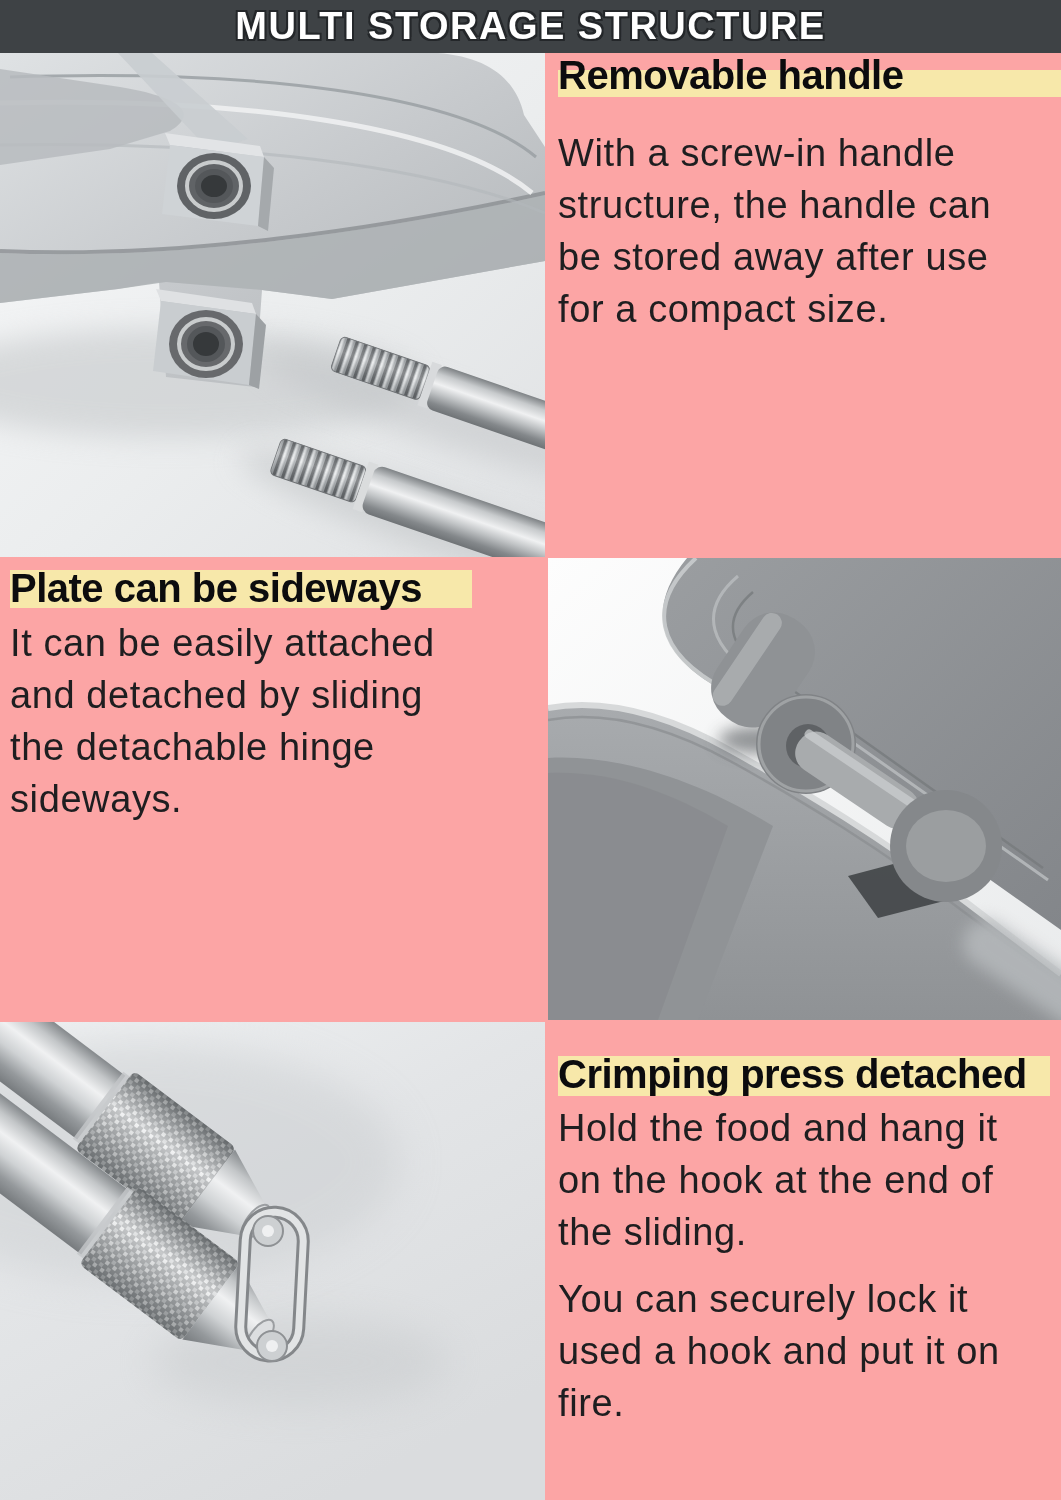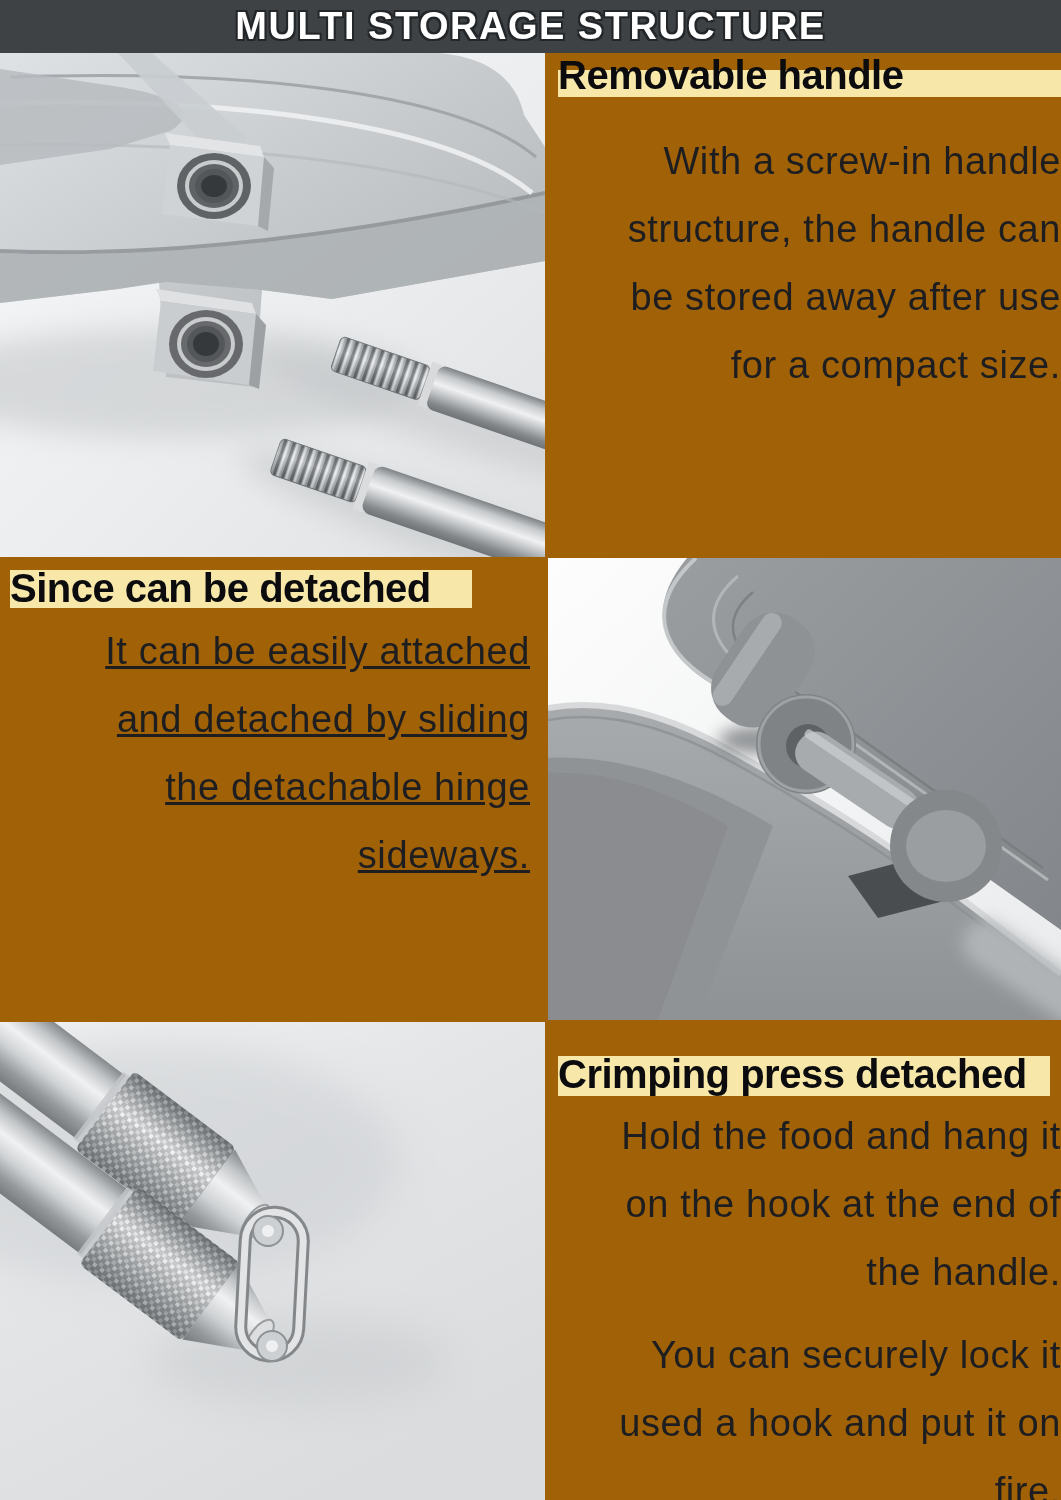--- a/index.html
+++ b/index.html
@@ -1,18 +1,18 @@
 <!DOCTYPE html>
 <html><head>
 <meta charset="utf-8">
 <style>
   html,body{margin:0;padding:0;background:#fff;}
   .page{
     position:relative;width:1061px;height:1500px;margin:0 auto;
-    background:#a16207;overflow:hidden;
+    background:#fca5a5;overflow:hidden;
     font-family:"Liberation Sans","DejaVu Sans",sans-serif;
   }
   
   .banner{
     position:absolute;left:0;top:0;width:1061px;height:53px;
     background:#3e4245;display:flex;align-items:center;justify-content:center;
   }
   .banner-text{
     color:#ffffff;font-weight:700;font-size:38px;letter-spacing:1.5px;
     text-shadow:-2px -2px 0 #24272a,2px -2px 0 #24272a,-2px 2px 0 #24272a,2px 2px 0 #24272a;
@@ -24,29 +24,29 @@
   .photo-tl{left:0;top:53px;width:545px;height:504px;}
   .photo-mr{left:548px;top:558px;width:513px;height:462px;}
   .photo-bl{left:0;top:1022px;width:545px;height:478px;}
   
   .tb{position:absolute;}
   .tb h2{
     margin:0;font-size:40px;line-height:44px;font-weight:700;color:#0c0c0e;
     letter-spacing:-0.5px;background-repeat:no-repeat;white-space:pre;
   }
   .para{
-    margin:0;font-size:38px;line-height:68px;font-weight:400;color:#1e1e20;
-    letter-spacing:0.6px;white-space:pre;text-align:right;
+    margin:0;font-size:38px;line-height:52px;font-weight:400;color:#1e1e20;
+    letter-spacing:0.6px;white-space:pre;
   }
   .tb-removable{left:558px;top:53px;width:503px;}
   .tb-removable h2{background-image:linear-gradient(#f7e8aa,#f7e8aa);background-position:0 17px;background-size:100% 37px;}
   .tb-removable .para{margin-top:30px;}
   .tb-detach{left:10px;top:566px;width:520px;}
   .tb-detach h2{background-image:linear-gradient(#f7e8aa,#f7e8aa);background-position:-2px 4px;background-size:464px 38px;}
-  .tb-detach .para{margin-top:7px;text-decoration:underline;}
+  .tb-detach .para{margin-top:7px;}
   .tb-detach .para + .para{margin-top:10px;}
   .tb-crimp{left:558px;top:1052px;width:503px;}
   .tb-crimp h2{background-image:linear-gradient(#f7e8aa,#f7e8aa);background-position:-5px 4px;background-size:497px 41px;}
   .tb-crimp .para{margin-top:6px;}
   .tb-crimp .para + .para{margin-top:15px;}
 </style>
 </head>
 <body>
 
 <div class="page">
@@ -130,21 +130,21 @@
 
   <section class="tb tb-removable">
     <h2>Removable handle</h2>
     <p class="para">With a screw-in handle
 structure, the handle can
 be stored away after use
 for a compact size.</p>
   </section>
 
   <section class="tb tb-detach">
-    <h2>Since can be detached</h2>
+    <h2>Plate can be sideways</h2>
     <p class="para">It can be easily attached
 and detached by sliding
 the detachable hinge
 sideways.</p>
   </section>
 
   <figure class="photo photo-mr" aria-label="Close-up of the detachable sliding hinge of the opened sandwich maker">
     <svg viewBox="0 0 513 462" xmlns="http://www.w3.org/2000/svg">
       <defs>
         <linearGradient id="bgG2" x1="0" y1="0" x2="1" y2="1">
@@ -257,19 +257,19 @@
       <circle cx="268" cy="209" r="6" fill="#eff0f1"></circle>
       <circle cx="272" cy="324" r="15" fill="#cdd0d2" stroke="#8e9194" stroke-width="2"></circle>
       <circle cx="272" cy="324" r="6" fill="#eff0f1"></circle>
     </svg>
   </figure>
 
   <section class="tb tb-crimp">
     <h2>Crimping press detached</h2>
     <p class="para">Hold the food and hang it
 on the hook at the end of
-the handle.</p>
+the sliding.</p>
     <p class="para">You can securely lock it
 used a hook and put it on
 fire.</p>
   </section>
 
 </div>
 
 </body></html>

